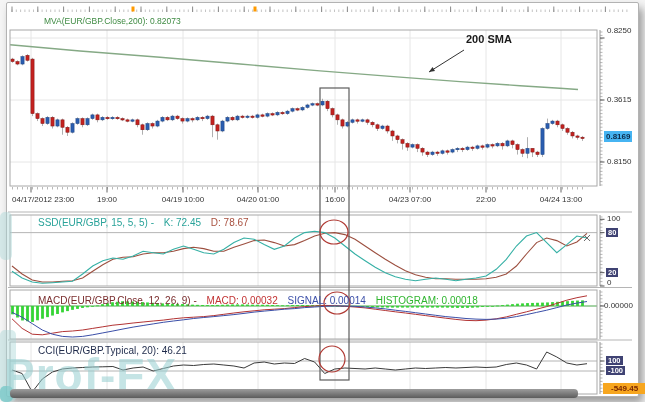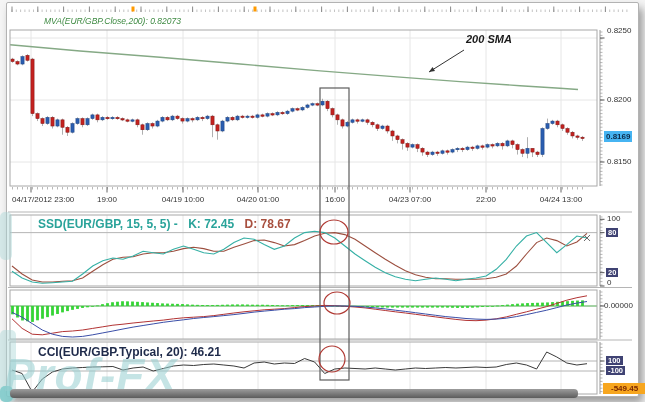--- a/index.html
+++ b/index.html
@@ -3,32 +3,32 @@
 <meta charset="utf-8">
 <style>
   html,body{margin:0;padding:0;background:#fff;}
   .stage{position:relative;width:645px;height:402px;background:#f5f5f5;overflow:hidden;
          font-family:"Liberation Sans",sans-serif;}
   .abs{position:absolute;}
   .window{left:6px;top:2px;width:631px;height:393px;background:#fff;border:1px solid #b3b3b3;
           border-radius:2px;box-shadow:4px 6px 8px rgba(70,70,70,.5);z-index:1;}
   #chart-svg{left:0;top:0;z-index:2;}
   .hit{z-index:3;background:transparent;}
-  .lbl{z-index:4;white-space:nowrap;font-style:italic;}
+  .lbl{z-index:4;white-space:nowrap;}
   .mva{left:44px;top:16px;font-size:8.5px;color:#3e8a42;}
   .xlbl{position:absolute;top:0;font-size:8px;color:#333;white-space:nowrap;}
   .xwrap{left:0;top:195px;width:645px;height:12px;z-index:4;padding-left:24px;}
   .axlbl{font-size:8px;color:#333;z-index:4;}
   .badge-navy{display:inline-block;background:#3f4273;color:#fff;font-size:7.5px;font-weight:700;
               padding:0 2px;line-height:9px;z-index:4;}
   .badge-price{display:inline-block;background:#46b4f2;color:#0c2b4a;font-size:8px;font-weight:700;
                padding:1px 2px;line-height:9px;z-index:4;}
   .badge-orange{display:inline-block;background:#f7a61f;color:#7c2800;font-size:8px;font-weight:700;
                 padding:1px 8px;line-height:9px;z-index:4;}
-  .indrow{font-size:12px;z-index:4;white-space:nowrap;font-weight:bold;}
+  .indrow{font-size:10px;z-index:4;white-space:nowrap;}
   .indrow span{margin-right:7px;}
   .ssd-name,.ssd-k{color:#2aa39a;}
   .ssd-d{color:#a8503f;}
   .macd-name{color:#7a2d2d;}
   .macd-v{color:#c23333;}
   .macd-s{color:#3b4fa8;}
   .macd-h{color:#2fb52f;}
   .cci-row{color:#1e2a4a;}
   .sma-note{left:466px;top:33px;font-size:11px;font-weight:600;color:#1a1a1a;z-index:6;}
   .watermark{left:4px;top:348px;font-size:46px;font-weight:700;letter-spacing:1px;
@@ -861,21 +861,21 @@
   <div class="abs hit" style="left:10px;top:186px;width:587px;height:22px"></div>
   <div class="abs hit" style="left:10px;top:215px;width:587px;height:71px"></div>
   <div class="abs hit" style="left:10px;top:290px;width:587px;height:49px"></div>
   <div class="abs hit" style="left:10px;top:342px;width:587px;height:54px"></div>
   <div class="abs hit" style="left:597px;top:30px;width:40px;height:366px"></div>
 
   <div class="abs lbl mva">MVA(EUR/GBP.Close,200): 0.82073</div>
   <div class="abs lbl sma-note">200 SMA</div>
 
   <div class="abs axlbl" style="left:607px;top:26px">0.8250</div>
-  <div class="abs axlbl" style="left:607px;top:95px">0.8200</div>
+  <div class="abs axlbl" style="left:607px;top:95px">0.3615</div>
   <div class="abs axlbl" style="left:607px;top:157px">0.8150</div>
   <div class="abs badge-price" style="left:604px;top:131px">0.8169</div>
 
   <div class="abs xwrap">
     <span class="xlbl" style="left:12px">04/17/2012 23:00</span>
     <span class="xlbl" style="left:107px;transform:translateX(-50%)">19:00</span>
     <span class="xlbl" style="left:183px;transform:translateX(-50%)">04/19 10:00</span>
     <span class="xlbl" style="left:258px;transform:translateX(-50%)">04/20 01:00</span>
     <span class="xlbl" style="left:335px;transform:translateX(-50%)">16:00</span>
     <span class="xlbl" style="left:410px;transform:translateX(-50%)">04/23 07:00</span>
@@ -886,20 +886,26 @@
   <div class="abs indrow" style="left:38px;top:217px">
     <span class="ssd-name">SSD(EUR/GBP, 15, 5, 5) -</span>
     <span class="ssd-k">K: 72.45</span>
     <span class="ssd-d">D: 78.67</span>
   </div>
   <div class="abs axlbl" style="left:607px;top:214px">100</div>
   <div class="abs badge-navy" style="left:606px;top:228px">80</div>
   <div class="abs badge-navy" style="left:606px;top:268px">20</div>
   <div class="abs axlbl" style="left:607px;top:278px">0</div>
 
+  <div class="abs indrow" style="left:38px;top:295px">
+    <span class="macd-name">MACD(EUR/GBP.Close, 12, 26, 9) -</span>
+    <span class="macd-v">MACD: 0.00032</span>
+    <span class="macd-s">SIGNAL: 0.00014</span>
+    <span class="macd-h">HISTOGRAM: 0.00018</span>
+  </div>
   <div class="abs axlbl" style="left:604px;top:301px">0.00000</div>
 
   <div class="abs indrow cci-row" style="left:38px;top:345px">
     <span>CCI(EUR/GBP.Typical, 20): 46.21</span>
   </div>
   <div class="abs badge-navy" style="left:606px;top:356px">100</div>
   <div class="abs badge-navy" style="left:606px;top:366px">-100</div>
   <div class="abs badge-orange" style="left:603px;top:383px">-549.45</div>
 
   <div class="abs blob" style="left:0;top:212px;width:12px;height:48px"></div>

